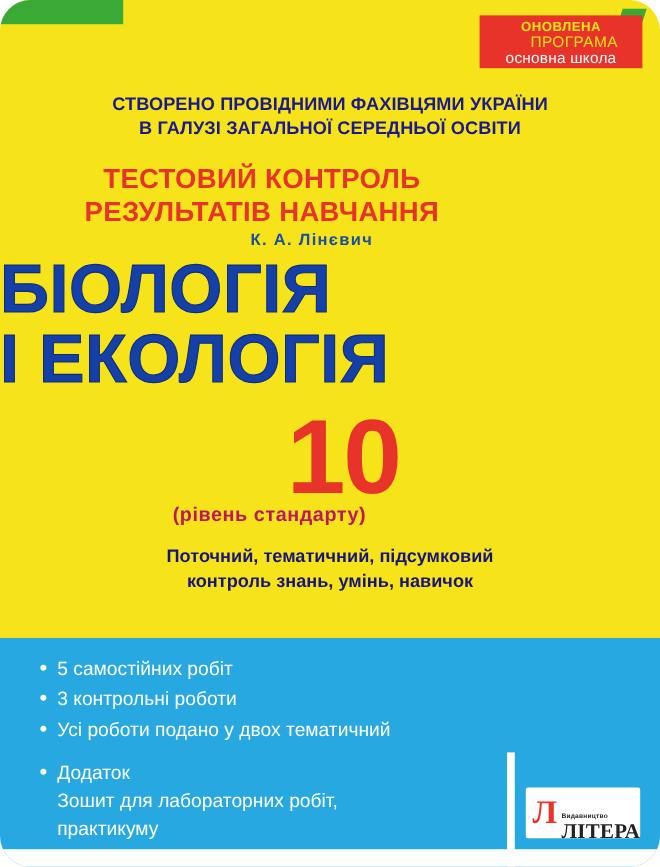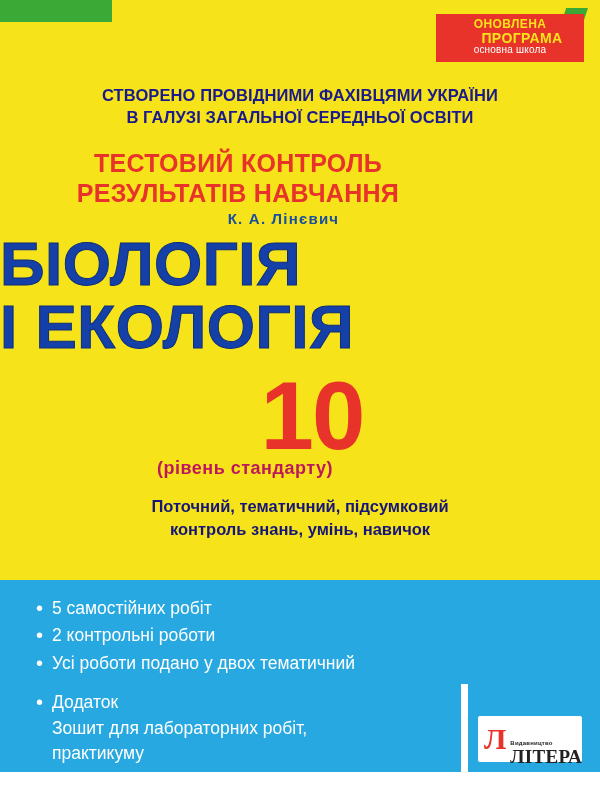--- a/index.html
+++ b/index.html
@@ -12,20 +12,21 @@
     height: 788px;
     font-family: "Liberation Sans", sans-serif;
     overflow: hidden;
   }
   .cover {
     position: relative;
     width: 600px;
     height: 788px;
     background: #ffffff;
     overflow: hidden;
+    border-radius: 28px;
   }
   
   .yellow-zone {
     position: absolute;
     left: 0;
     top: 0;
     width: 600px;
     height: 580px;
     background: #f6e319;
   }
@@ -71,27 +72,27 @@
     line-height: 1.05;
   }
   .badge .b1 {
     font-size: 12px;
     font-weight: bold;
     letter-spacing: 0.4px;
     color: #f6e319;
   }
   .badge .b2 {
     font-size: 14px;
-    font-weight: bold;
+    font-weight: normal;
     letter-spacing: 0.4px;
     color: #f6e319;
     margin-left: 24px;
   }
   .badge .b3 {
-    font-size: 10px;
+    font-size: 14px;
     color: #ffffff;
     letter-spacing: 0.2px;
   }
   .badge-flag {
     position: absolute;
     right: 14px;
     top: 8px;
     width: 22px;
     height: 12px;
     background: #3aa935;
@@ -317,21 +318,21 @@
   <div class="control-desc" style="white-space: pre-line;">Поточний, тематичний, підсумковий
 контроль знань, умінь, навичок</div>
 
   <div class="features">
     <div class="feature-row">
       <span class="bullet">•</span>
       <span class="feature-text">5 самостійних робіт</span>
     </div>
     <div class="feature-row">
       <span class="bullet">•</span>
-      <span class="feature-text">2 контрольні роботи</span>
+      <span class="feature-text">3 контрольні роботи</span>
     </div>
     <div class="feature-row">
       <span class="bullet">•</span>
       <span class="feature-text">Усі роботи подано у двох тематичний</span>
     </div>
     <div class="feature-gap"></div>
     <div class="feature-row">
       <span class="bullet">•</span>
       <span class="feature-text">Додаток
 Зошит для лабораторних робіт,

